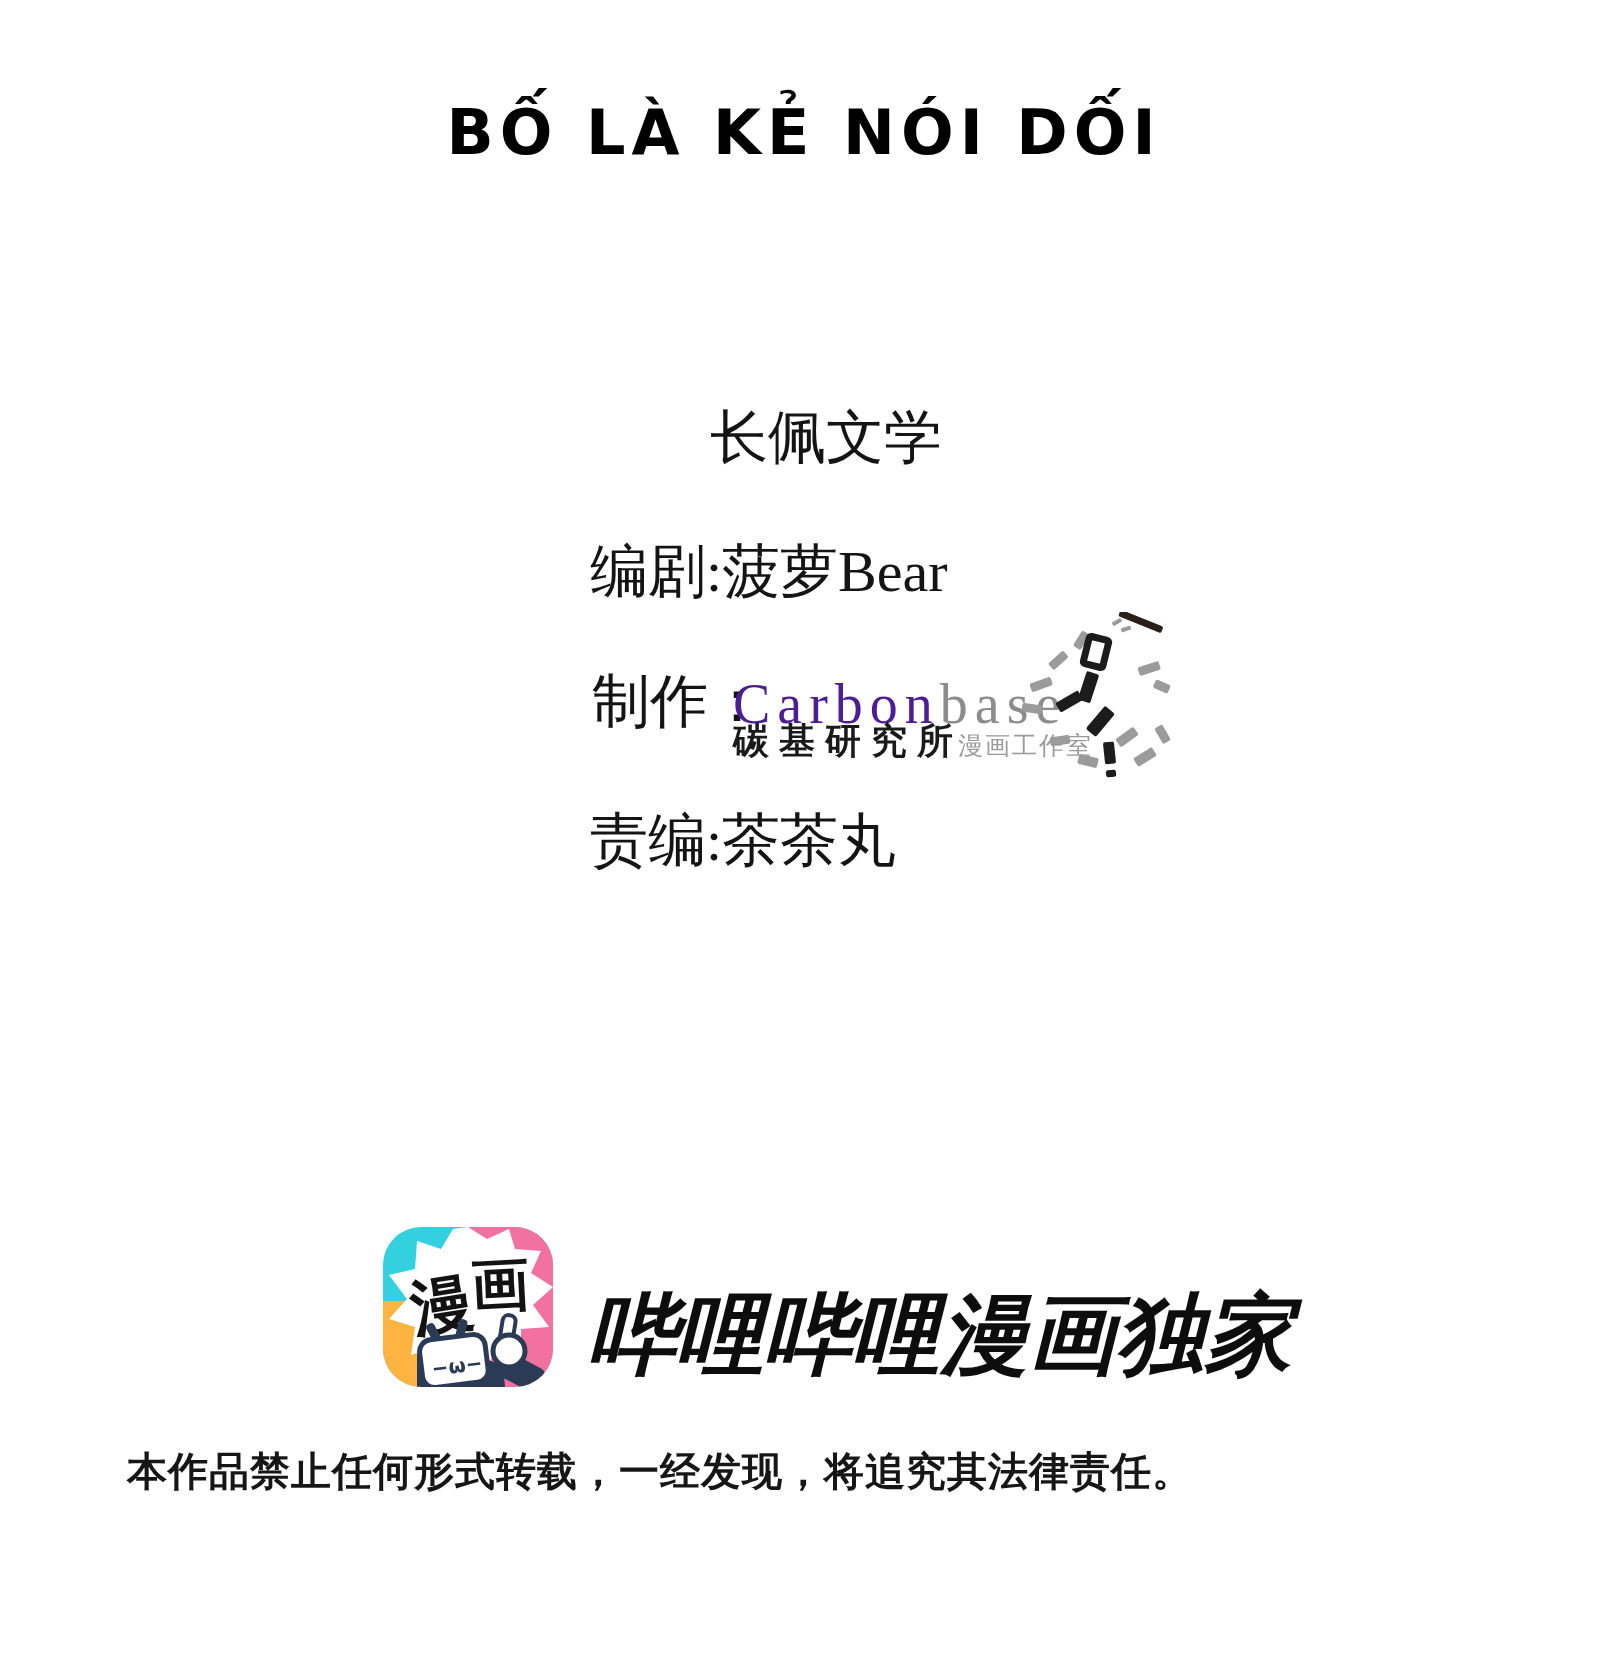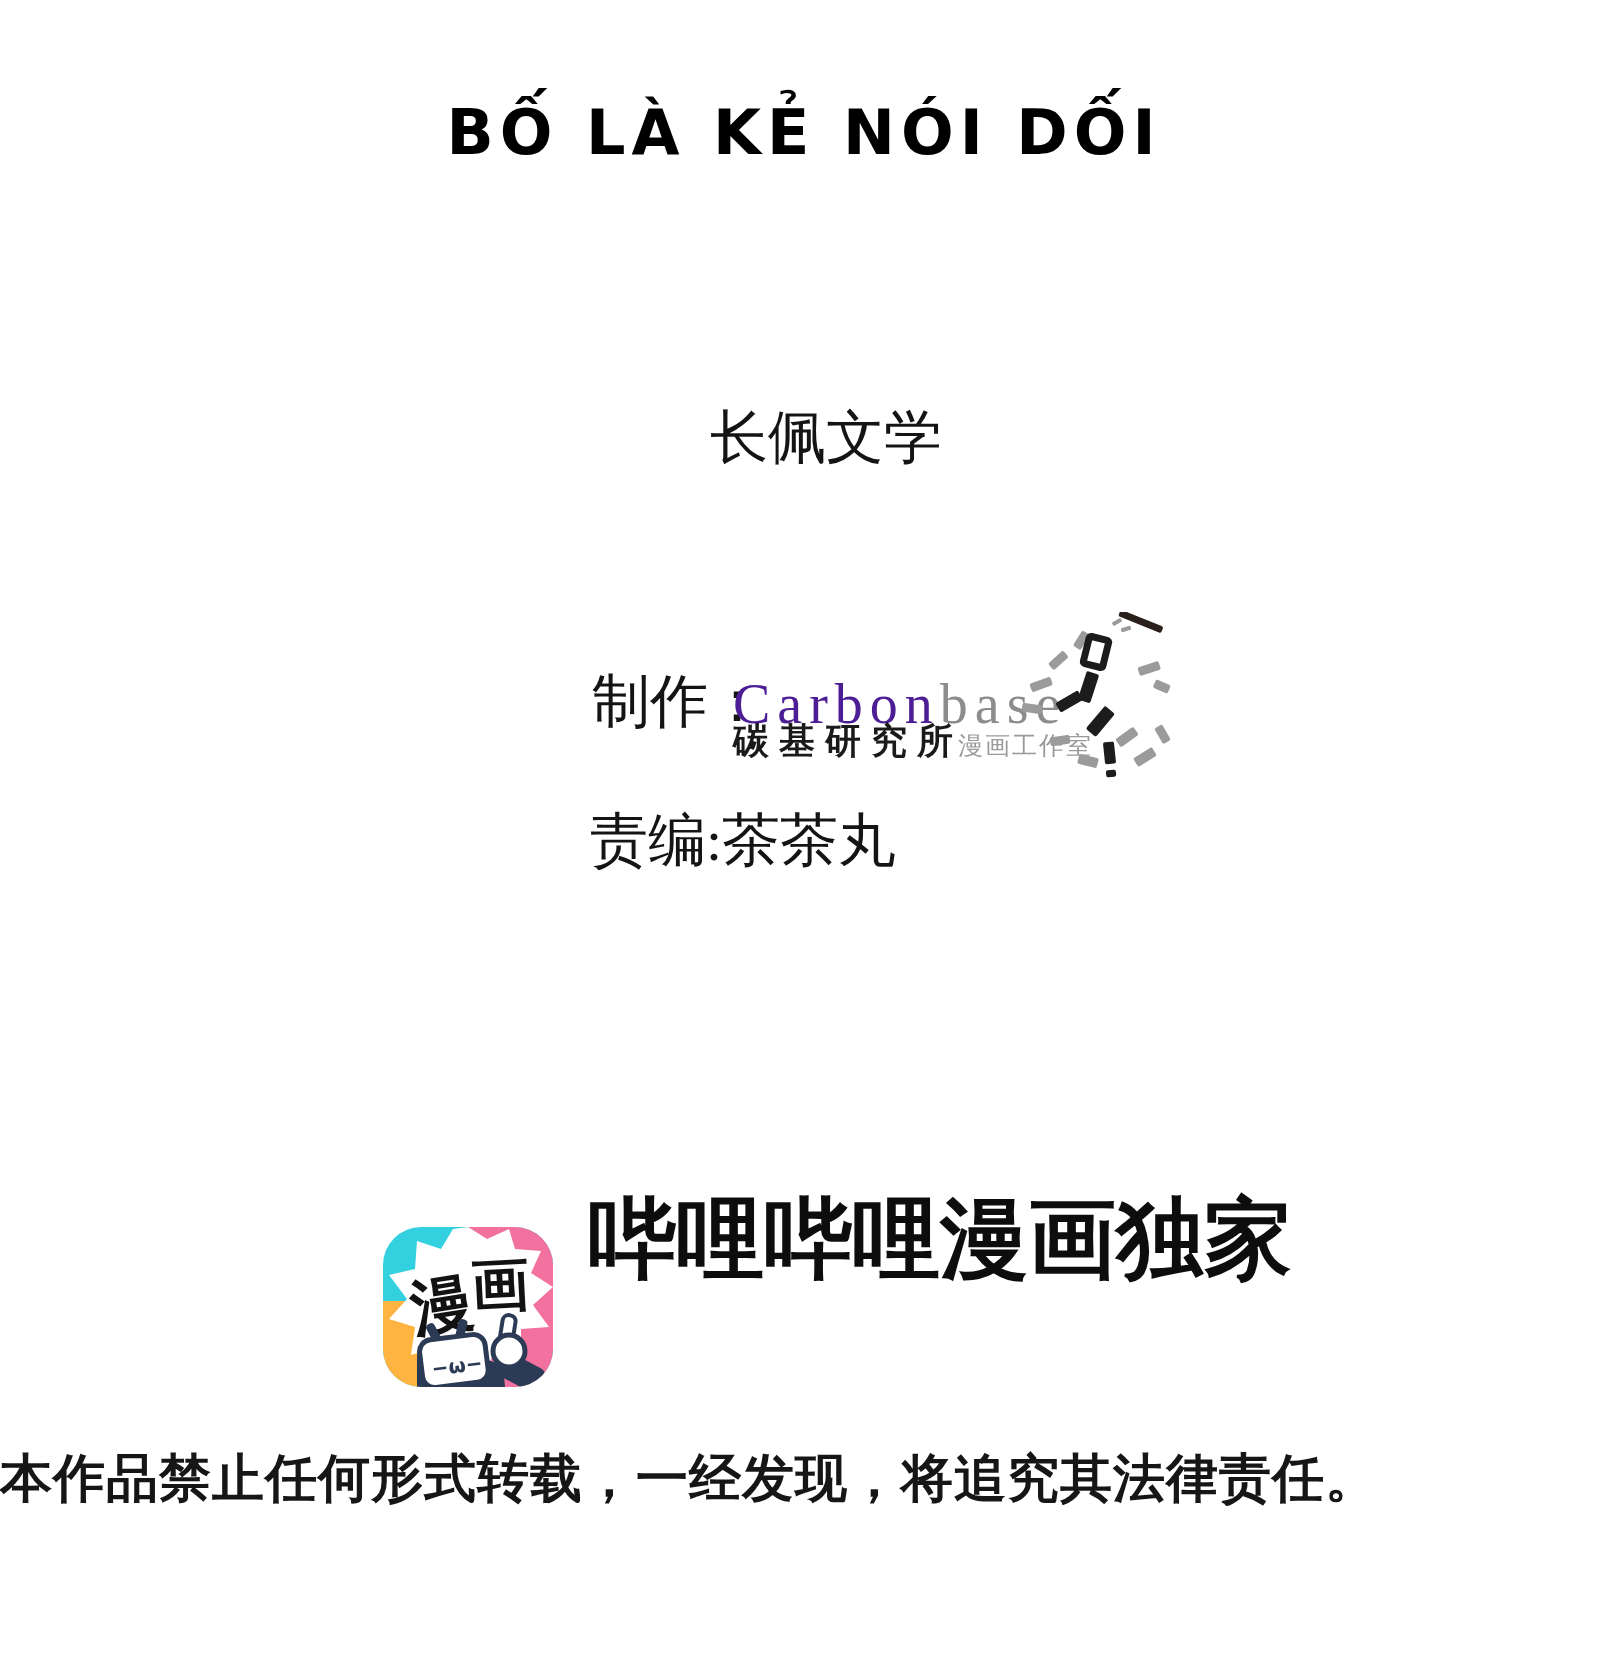--- a/index.html
+++ b/index.html
@@ -54,47 +54,49 @@
   }
   .cb-studio{
     left:958px;top:733px;
     font-size:25px;line-height:1;
     letter-spacing:2px;
     color:#9a9a9a;
   }
 
   
   .platform-text{
-    left:588px;top:1196px;
+    left:588px;top:1292px;
     font-size:88px;line-height:1;
     font-weight:bold;
     color:#0d0d0d;
+    font-style:italic;
   }
 
   
   .copyright{
     top:1444px;left:0;width:1320px;
     text-align:center;
     font-family:Liberation Serif, serif;
     font-weight:bold;
-    font-size:52px;
+    font-size:40px;
     letter-spacing:1px;
     color:#161616;
   }
 
   .logo-box{position:absolute;}
 </style>
 </head>
 <body>
 
 <div id="page">
 
   <div class="abs title">BỐ LÀ KẺ NÓI DỐI</div>
 
   <div class="abs credit credit-publisher">长佩文学</div>
+  <div class="abs credit credit-screenwriter">编剧:菠萝Bear</div>
   <div class="abs credit credit-production-label">制作：</div>
   <div class="abs credit credit-editor">责编:茶茶丸</div>
 
   <div class="abs cb-wordmark"><span class="cb-black">Carbon</span><span class="cb-gray">base</span></div>
   <div class="abs cb-cn">碳基研究所</div>
   <div class="abs cb-studio">漫画工作室</div>
 
   <div class="abs logo-box" style="left:1020px;top:612px;">
     <svg width="152" height="168" viewBox="0 0 152 168" xmlns="http://www.w3.org/2000/svg">
 

